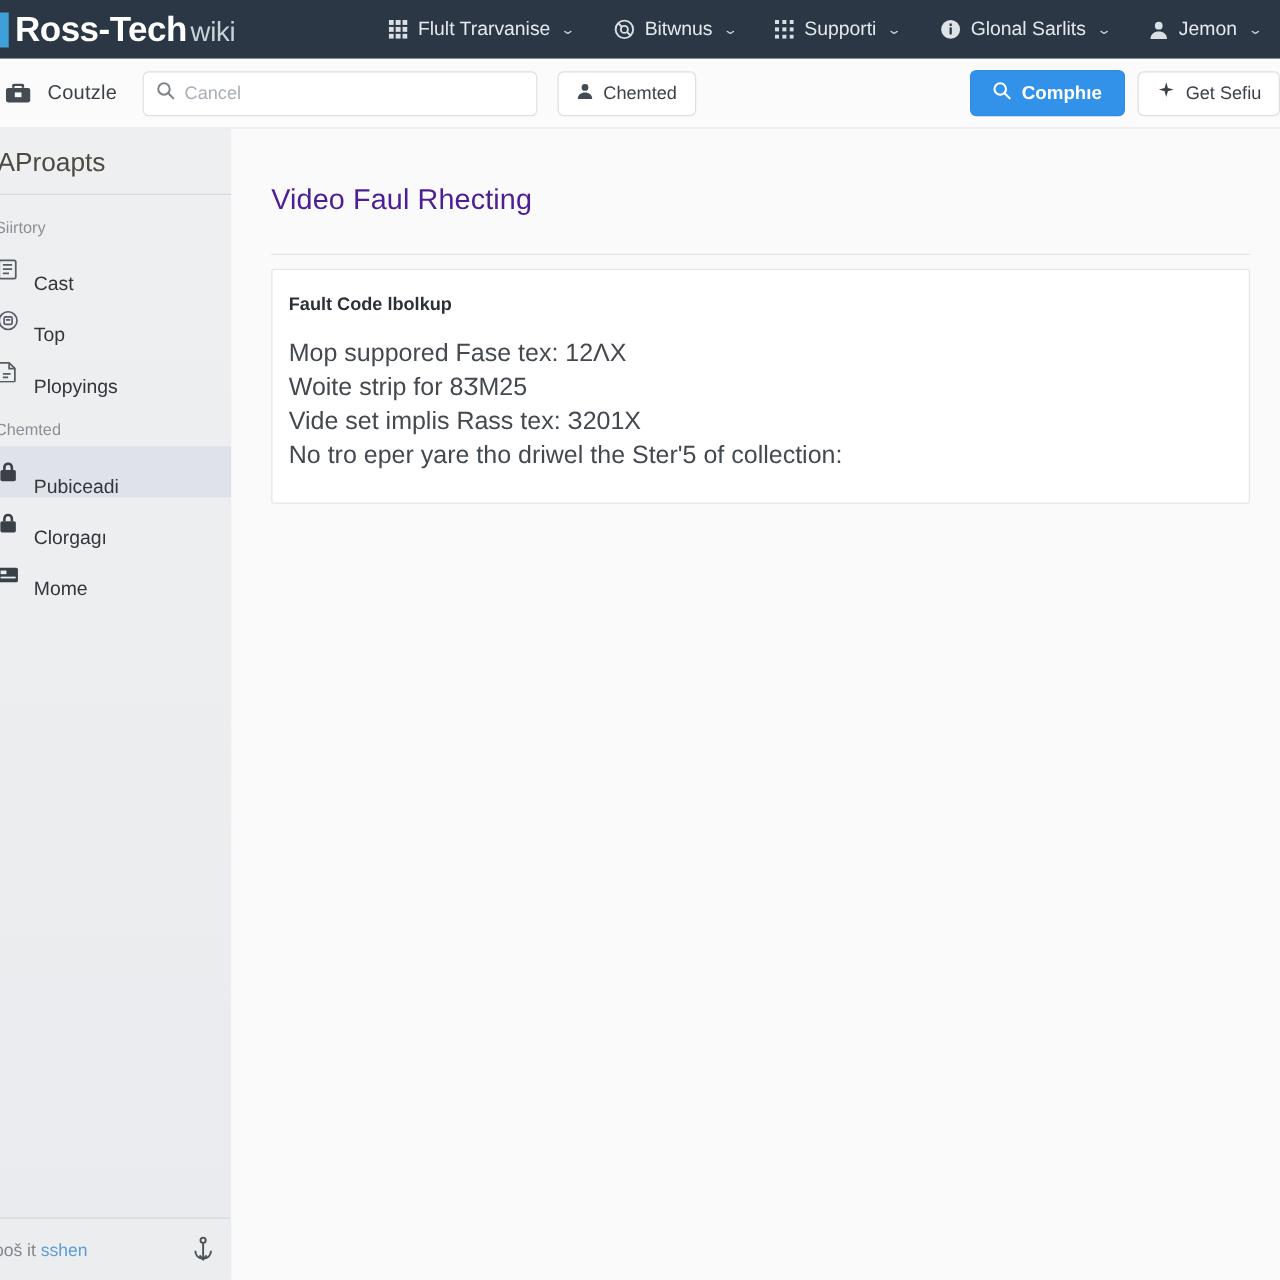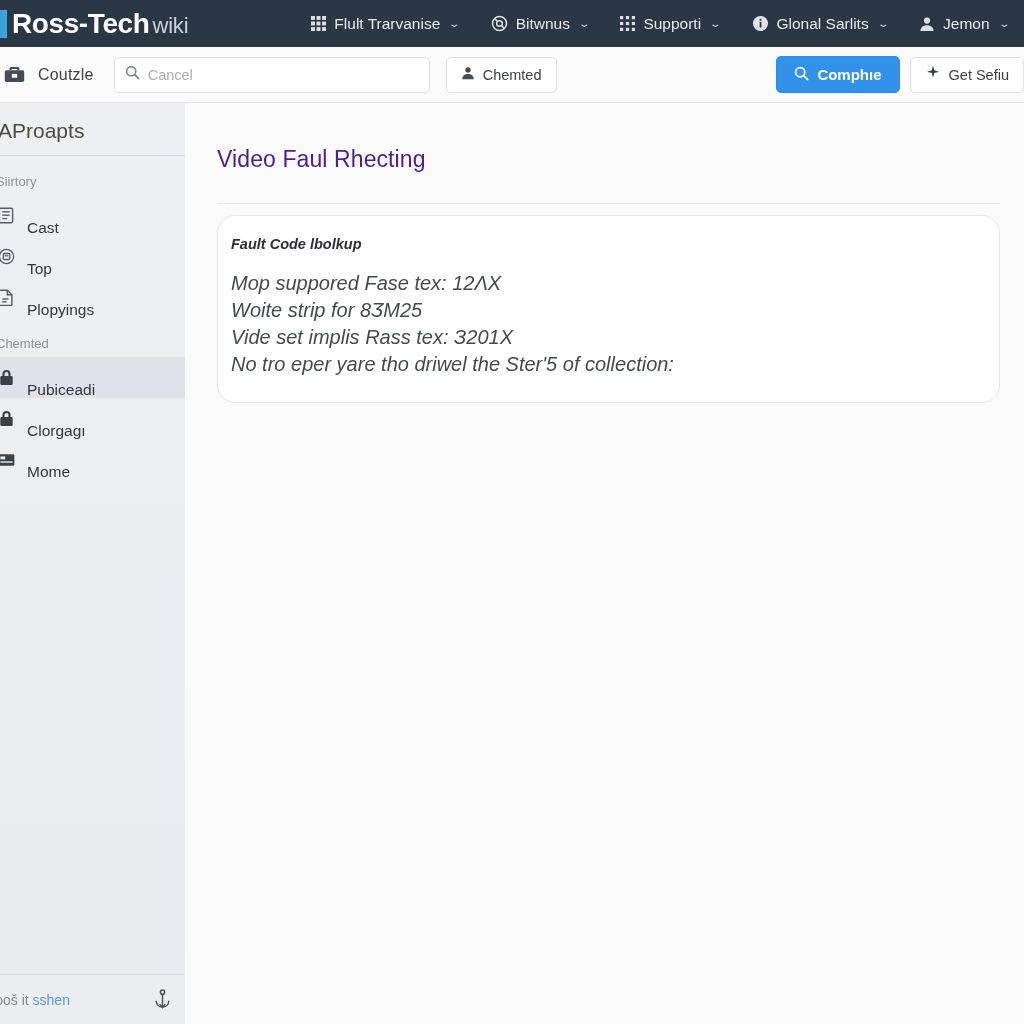--- a/index.html
+++ b/index.html
@@ -278,23 +278,22 @@
   }
   #title-rule {
     height: 1px;
     background: #e4e6e9;
     margin: 30px 24px 0 32px;
   }
   #card {
     margin: 11px 24px 0 32px;
     background: #ffffff;
     border: 1px solid #e4e6e9;
-    border-radius: 18px;
+    border-radius: 2px;
     padding: 20px 0 24px 13px;
-    font-style: italic;
   }
   #card-title {
     font-size: 14.5px;
     font-weight: bold;
     color: #2b3036;
     margin-bottom: 18px;
   }
   .card-line {
     font-size: 20px;
     color: #43494f;

